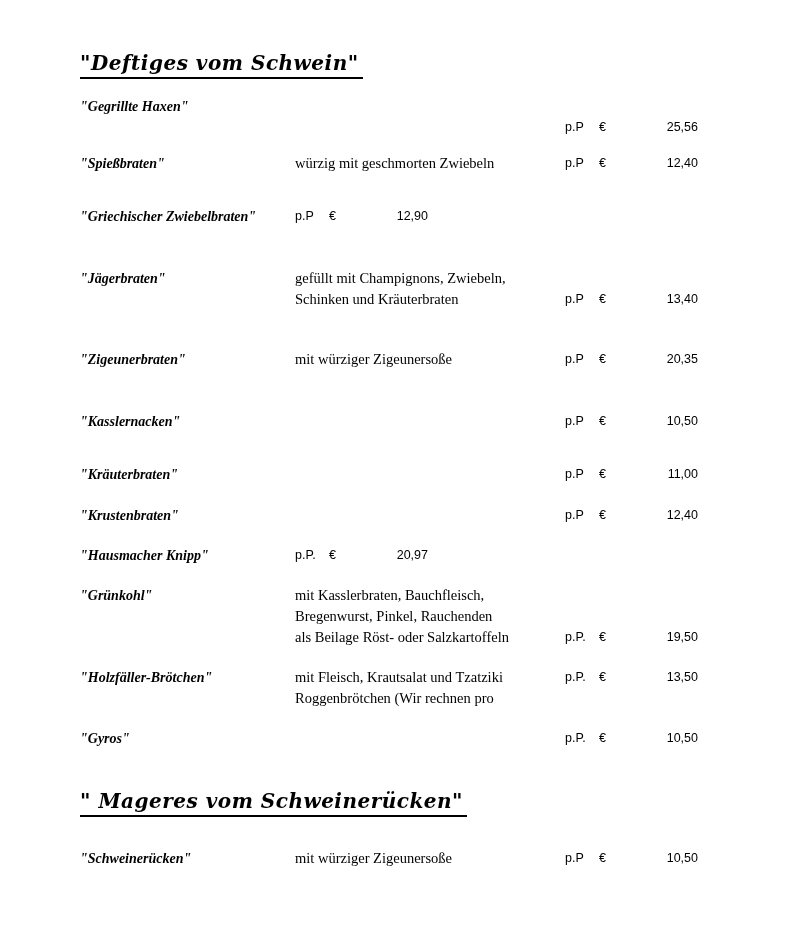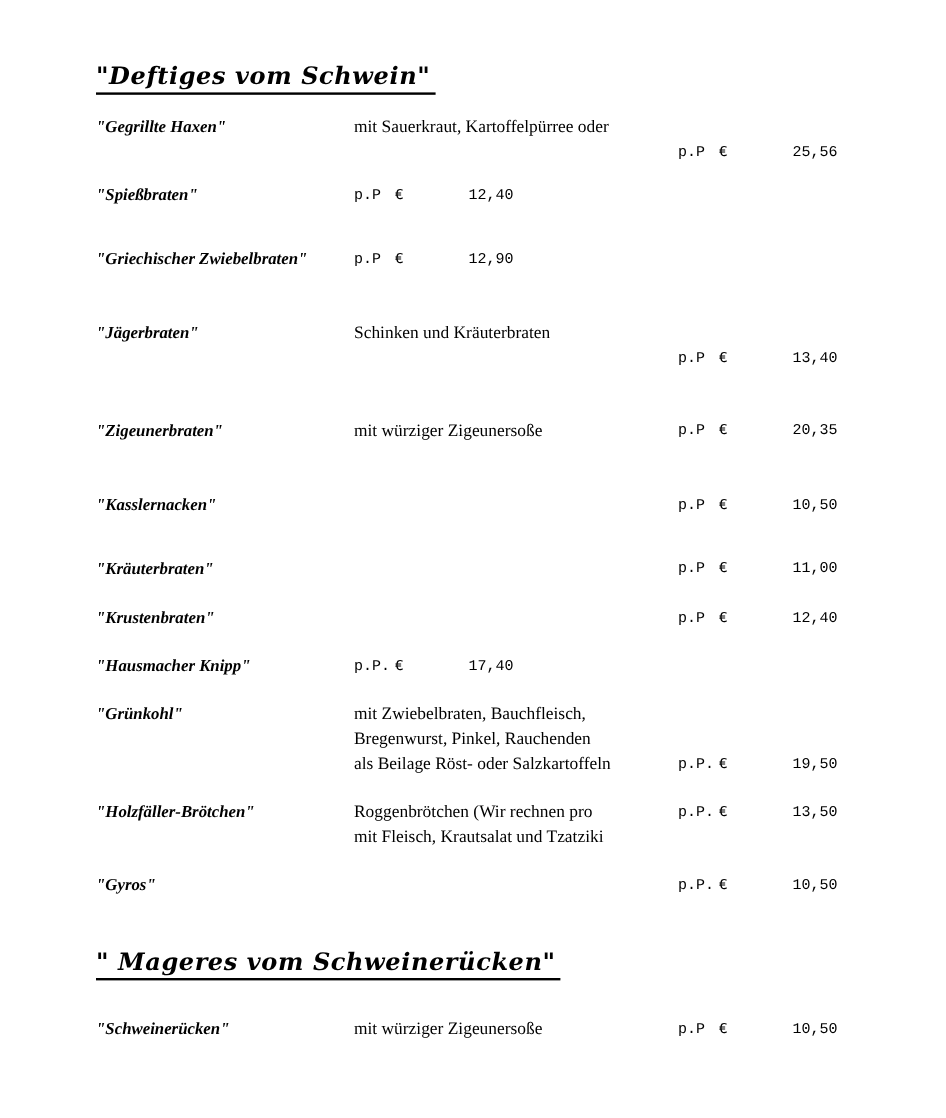--- a/index.html
+++ b/index.html
@@ -50,21 +50,21 @@
   }
   .col-desc {
     width: 270px;
     flex: 0 0 270px;
     font-size: 14.5px;
     line-height: 21px;
   }
   .col-price {
     width: 133px;
     flex: 0 0 133px;
-    font-family: Liberation Mono, monospace;
+    font-family: Liberation Sans, sans-serif;
     font-size: 12.5px;
     line-height: 21px;
   }
   .price-line { display: flex; }
   .price-line .unit { width: 34px; flex: 0 0 34px; }
   .price-line .currency { width: 16px; flex: 0 0 16px; }
   .price-line .amount { flex: 1 1 auto; text-align: right; }
   .spacer { visibility: hidden; }
 
   
@@ -82,34 +82,36 @@
 
 <div class="page">
 
   <h1 class="section-title title-first">
     <span class="underlined">"Deftiges vom Schwein"</span>
   </h1>
 
   <div class="menu-row mt17">
     <div class="col-name">"Gegrillte Haxen"</div>
     <div class="col-desc">
-      <div>mit Sauerkraut, Kartoffelpürree oder</div>
     </div>
     <div class="col-price">
       <div class="price-line spacer">&nbsp;</div>
       <div class="price-line">
         <span class="unit">p.P</span>
         <span class="currency">€</span>
         <span class="amount">25,56</span>
       </div>
     </div>
   </div>
 
   <div class="menu-row mt15">
     <div class="col-name">"Spießbraten"</div>
+    <div class="col-desc">
+      <div>würzig mit geschmorten Zwiebeln</div>
+    </div>
     <div class="col-price">
       <div class="price-line">
         <span class="unit">p.P</span>
         <span class="currency">€</span>
         <span class="amount">12,40</span>
       </div>
     </div>
   </div>
 
   <div class="menu-row mt32">
@@ -119,20 +121,21 @@
         <span class="unit">p.P</span>
         <span class="currency">€</span>
         <span class="amount">12,90</span>
       </div>
     </div>
   </div>
 
   <div class="menu-row mt41">
     <div class="col-name">"Jägerbraten"</div>
     <div class="col-desc">
+      <div>gefüllt mit Champignons, Zwiebeln,</div>
       <div>Schinken und Kräuterbraten</div>
     </div>
     <div class="col-price">
       <div class="price-line spacer">&nbsp;</div>
       <div class="price-line">
         <span class="unit">p.P</span>
         <span class="currency">€</span>
         <span class="amount">13,40</span>
       </div>
     </div>
@@ -187,48 +190,48 @@
       </div>
     </div>
   </div>
 
   <div class="menu-row mt19">
     <div class="col-name">"Hausmacher Knipp"</div>
     <div class="col-price">
       <div class="price-line">
         <span class="unit">p.P.</span>
         <span class="currency">€</span>
-        <span class="amount">17,40</span>
+        <span class="amount">20,97</span>
       </div>
     </div>
   </div>
 
   <div class="menu-row mt19">
     <div class="col-name">"Grünkohl"</div>
     <div class="col-desc">
-      <div>mit Zwiebelbraten, Bauchfleisch,</div>
+      <div>mit Kasslerbraten, Bauchfleisch,</div>
       <div>Bregenwurst, Pinkel, Rauchenden</div>
       <div>als Beilage Röst- oder Salzkartoffeln</div>
     </div>
     <div class="col-price">
       <div class="price-line spacer">&nbsp;</div>
       <div class="price-line spacer">&nbsp;</div>
       <div class="price-line">
         <span class="unit">p.P.</span>
         <span class="currency">€</span>
         <span class="amount">19,50</span>
       </div>
     </div>
   </div>
 
   <div class="menu-row mt19">
     <div class="col-name">"Holzfäller-Brötchen"</div>
     <div class="col-desc">
+      <div>mit Fleisch, Krautsalat und Tzatziki</div>
       <div>Roggenbrötchen (Wir rechnen pro</div>
-      <div>mit Fleisch, Krautsalat und Tzatziki</div>
     </div>
     <div class="col-price">
       <div class="price-line">
         <span class="unit">p.P.</span>
         <span class="currency">€</span>
         <span class="amount">13,50</span>
       </div>
     </div>
   </div>
 

